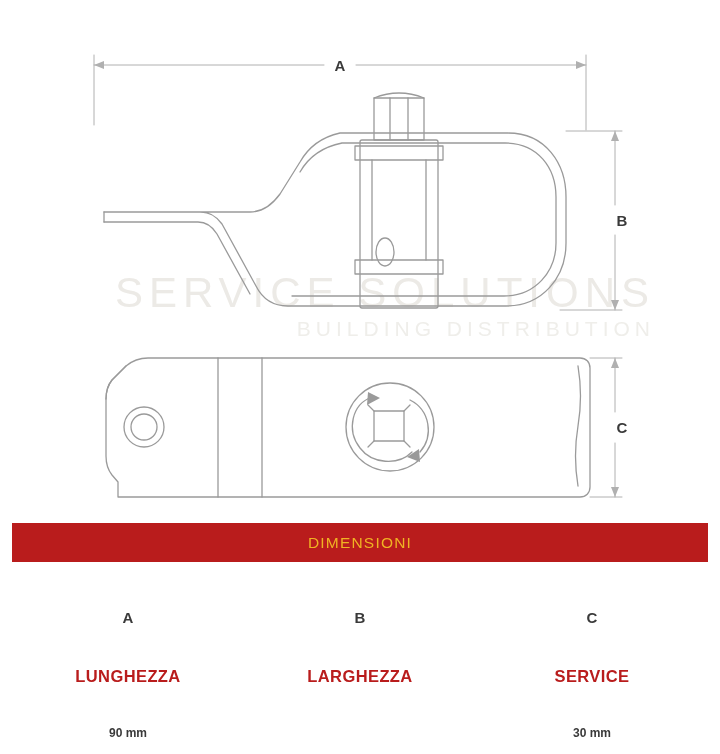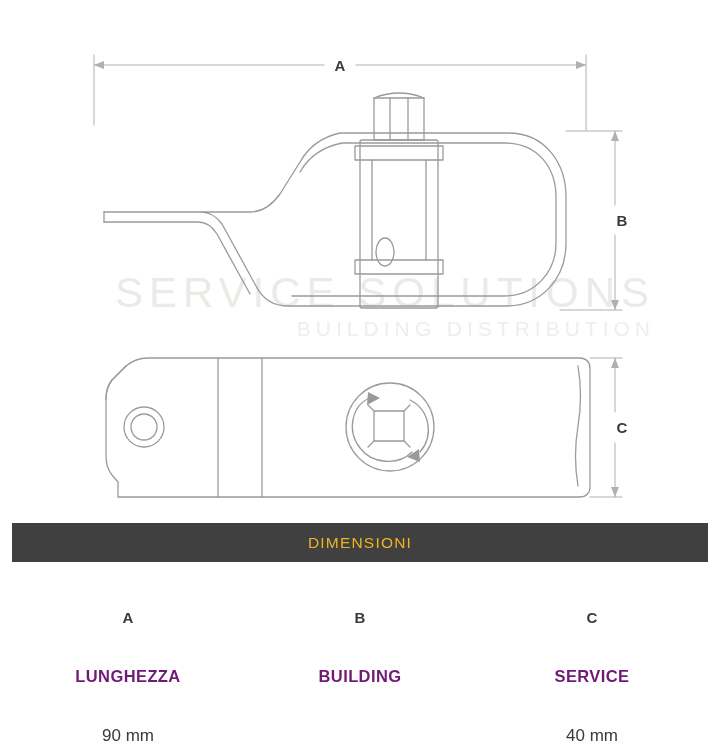--- a/index.html
+++ b/index.html
@@ -47,21 +47,21 @@
     line-height: 26px;
     white-space: nowrap;
   }
 
   #dimensioni-bar {
     position: absolute;
     left: 12px;
     top: 523px;
     width: 696px;
     height: 39px;
-    background: #404040;
+    background: #b91c1c;
     display: flex;
     align-items: center;
     justify-content: center;
   }
   #dimensioni-bar .bar-label {
     color: #f0b323;
     font-size: 15.5px;
     letter-spacing: 1.2px;
     font-weight: 400;
   }
@@ -79,28 +79,28 @@
   }
   .dim-letter {
     font-size: 15px;
     font-weight: bold;
     color: #3a3a3a;
     margin-top: 34px;
   }
   .dim-name {
     font-size: 16.5px;
     font-weight: bold;
-    color: #701a75;
+    color: #b91c1c;
     margin-top: 41px;
     letter-spacing: 0.4px;
     text-align: center;
   }
   .dim-value {
-    font-size: 17px;
-    font-weight: normal;
+    font-size: 12px;
+    font-weight: bold;
     color: #3a3a3a;
     margin-top: 40px;
   }
 
   svg { display: block; }
 </style>
 </head>
 <body>
 
 <div id="diagram-area">
@@ -237,20 +237,20 @@
 </div>
 
 <div id="dims-table">
   <div class="dim-col">
     <div class="dim-letter">A</div>
     <div class="dim-name">LUNGHEZZA</div>
     <div class="dim-value">90 mm</div>
   </div>
   <div class="dim-col">
     <div class="dim-letter">B</div>
-    <div class="dim-name">BUILDING</div>
+    <div class="dim-name">LARGHEZZA</div>
   </div>
   <div class="dim-col">
     <div class="dim-letter">C</div>
     <div class="dim-name">SERVICE</div>
-    <div class="dim-value">40 mm</div>
+    <div class="dim-value">30 mm</div>
   </div>
 </div>
 
 </body></html>

